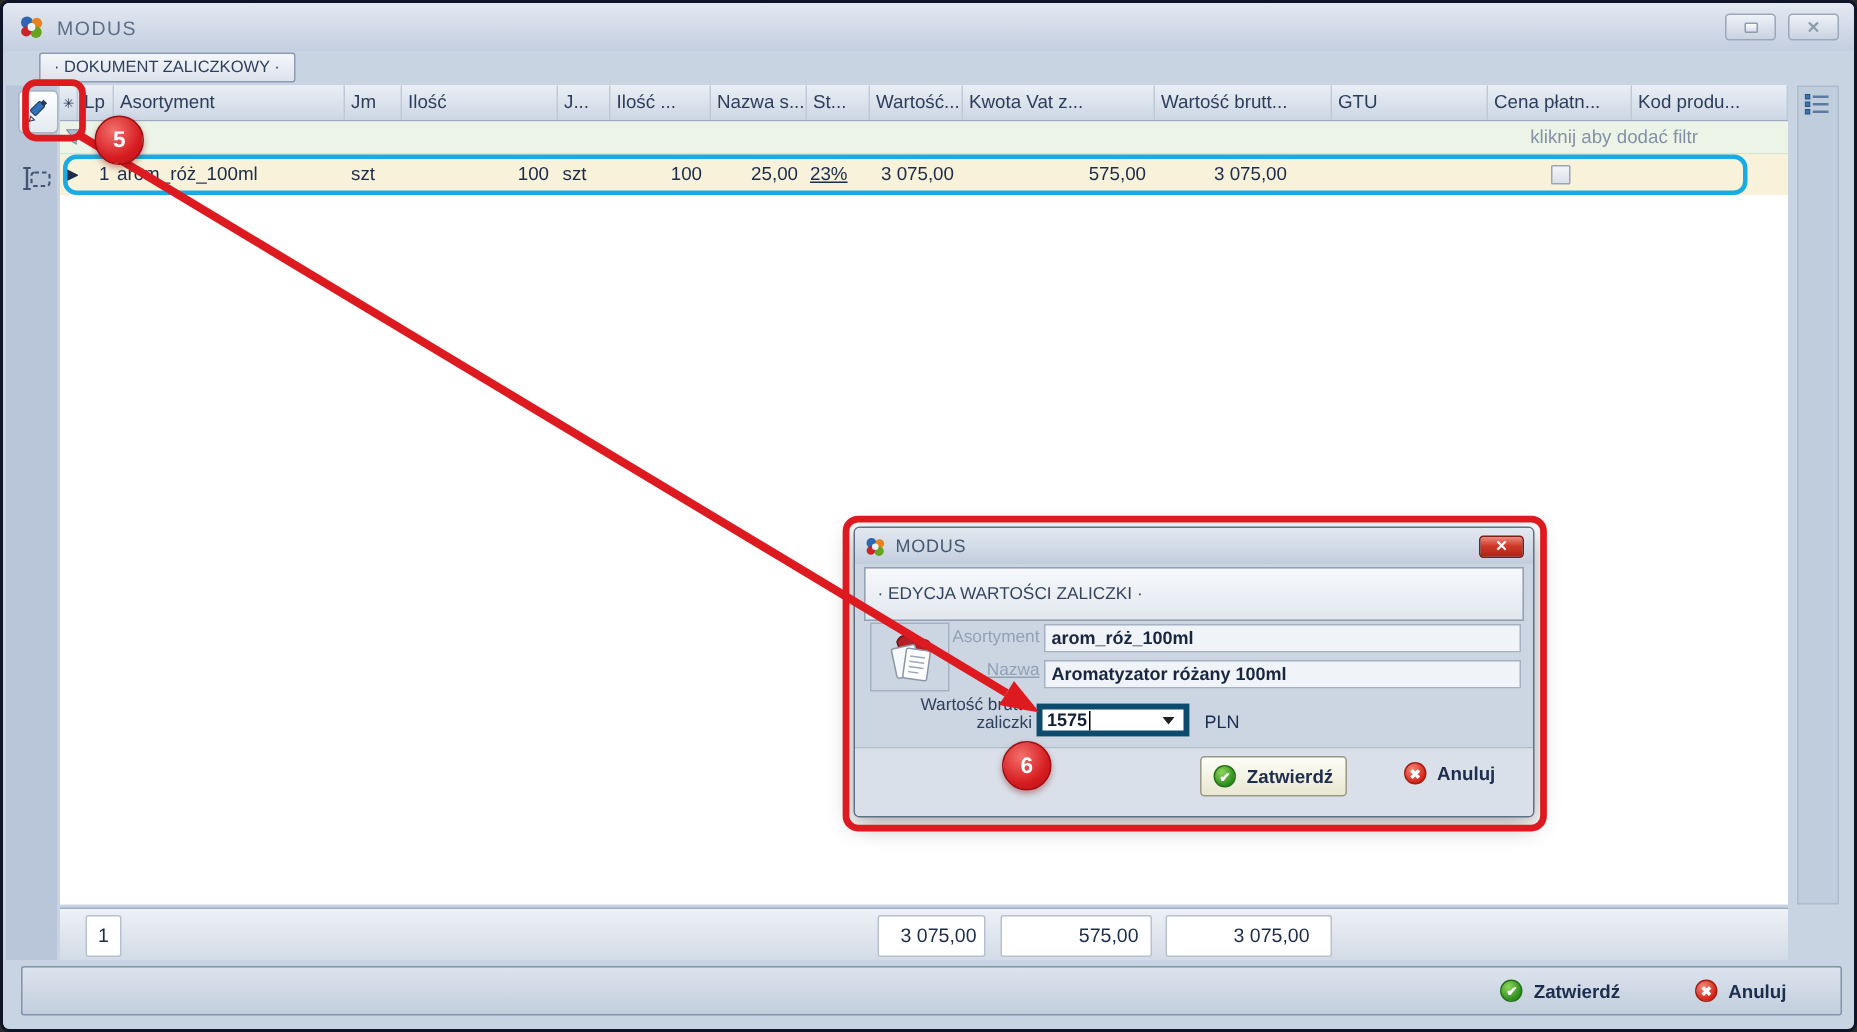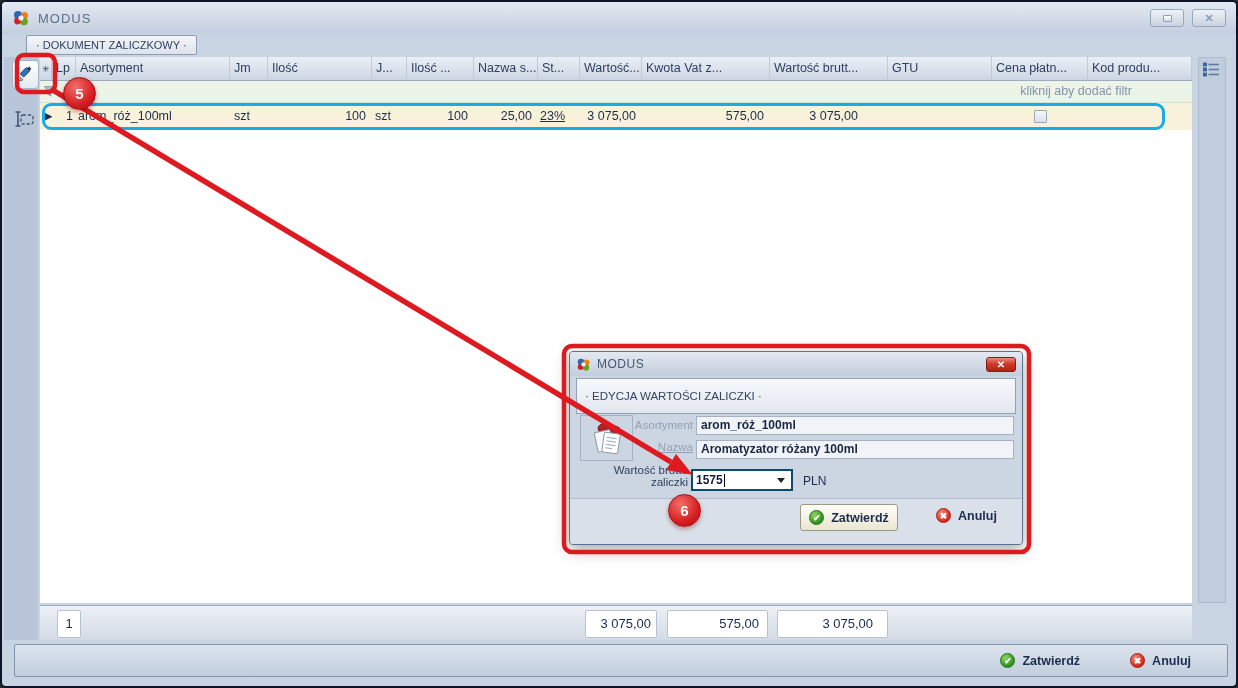--- a/index.html
+++ b/index.html
@@ -77,21 +77,21 @@
                  display:flex; align-items:center; padding:0 8px; }
   .dlg-iconbox { position:absolute; left:10px; top:63px; width:53px; height:46px; border:1px solid #a5b2c4;
                  display:flex; align-items:center; justify-content:center; }
   .dlg-label-gray { position:absolute; left:0; width:123px; text-align:right; font-size:11.5px; color:#93a1b5; }
   .dlg-input { position:absolute; left:126px; width:318px; height:19px; background:#f0f3f8;
                border:1px solid #a5b2c4; font-size:12px; font-weight:bold; color:#18273f;
                line-height:17px; padding-left:4px; white-space:nowrap; overflow:hidden; }
   .dlg-label-dark { position:absolute; left:4px; top:112px; width:114px; text-align:right;
                     font-size:11.5px; color:#2e3f5c; }
   .combo { position:absolute; left:121px; top:117px; width:102px; height:22px; background:#fff;
-           border:2px solid #0c4a6e; display:flex; align-items:center; padding-left:3px; }
+           border:4px solid #0c4a6e; display:flex; align-items:center; padding-left:3px; }
   .combo-text { font-size:12px; font-weight:bold; color:#101f38; }
   .caret { display:inline-block; width:1px; height:13px; background:#000; margin-left:1px; }
   .combo-arrow { margin-left:auto; margin-right:6px; width:0; height:0;
                  border-left:4px solid transparent; border-right:4px solid transparent; border-top:5px solid #222; }
   .currency { position:absolute; left:233px; top:122px; font-size:12px; color:#1d2d4d; }
   .dlg-footer { position:absolute; left:0; right:0; top:146px; bottom:0; background:#d9e0e9;
                 border-top:1px solid #b2bdcc; border-radius:0 0 3px 3px; }
   .dlg-btn { position:absolute; left:230px; top:5px; width:98px; height:27px; border:1px solid #9b9b85;
              border-radius:3px; background:linear-gradient(#fefef8,#e9e6d0);
              display:flex; align-items:center; justify-content:center; gap:7px;

